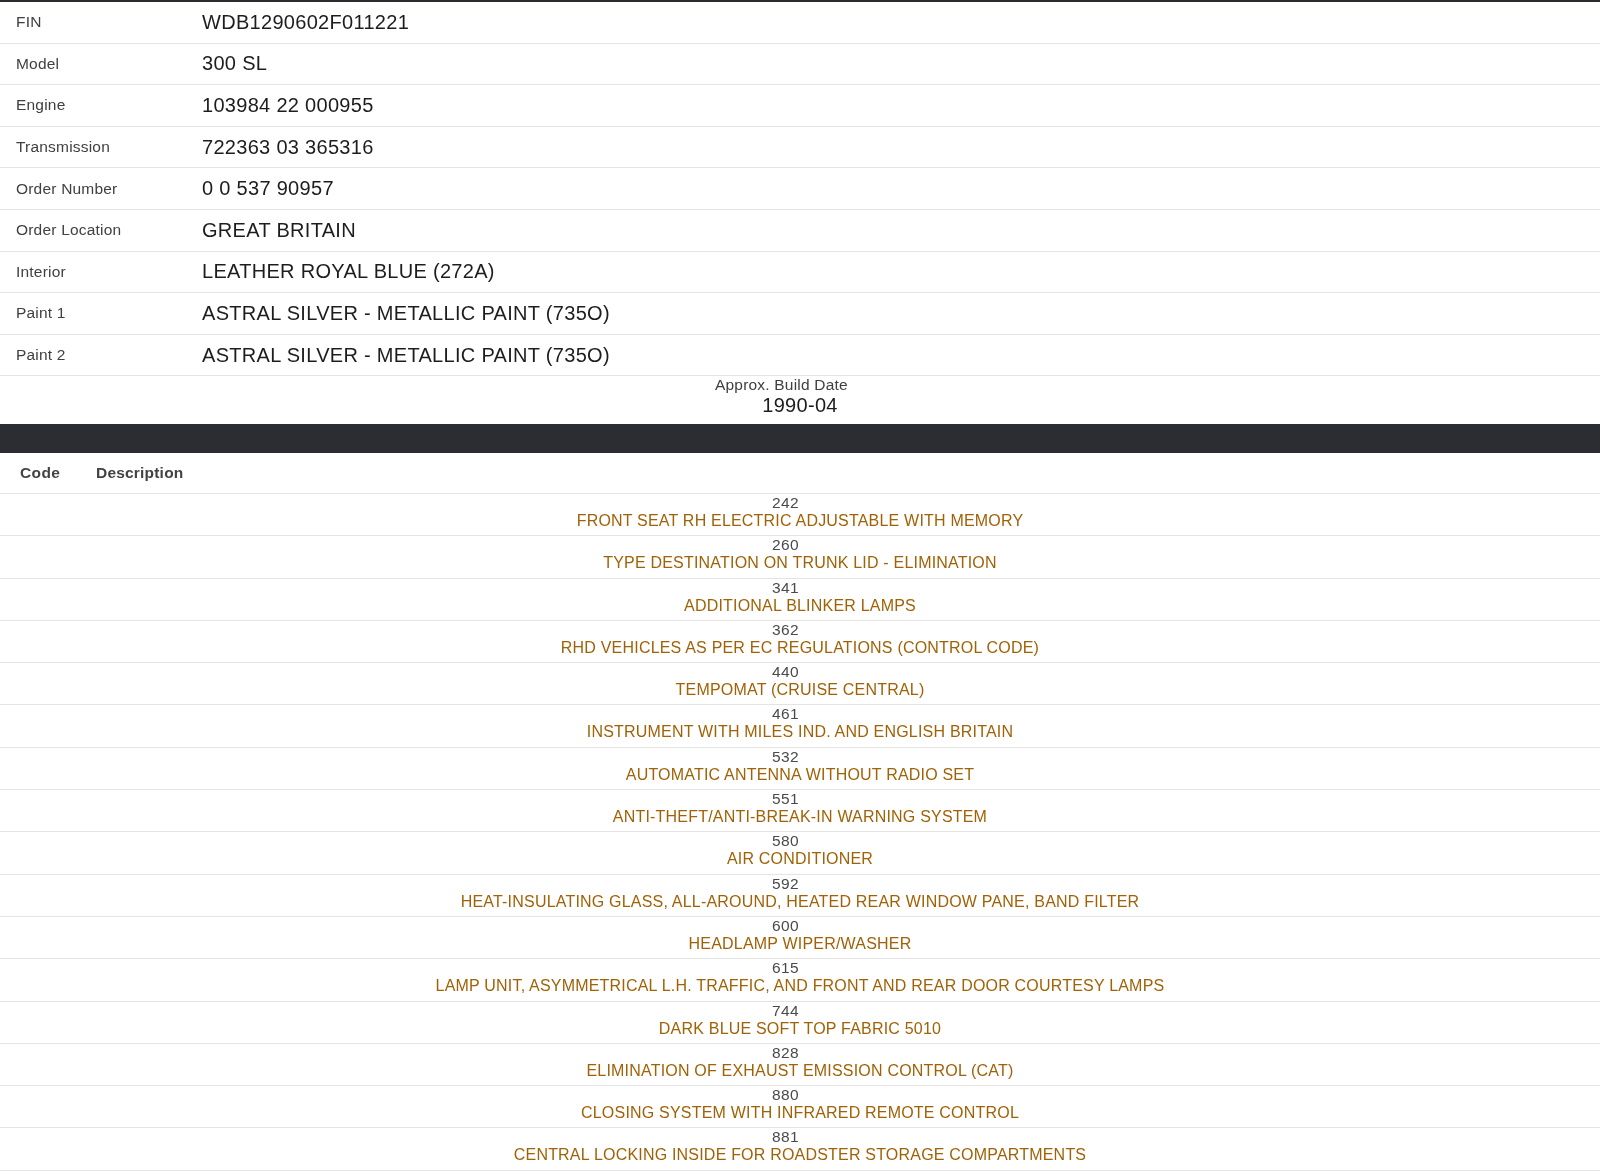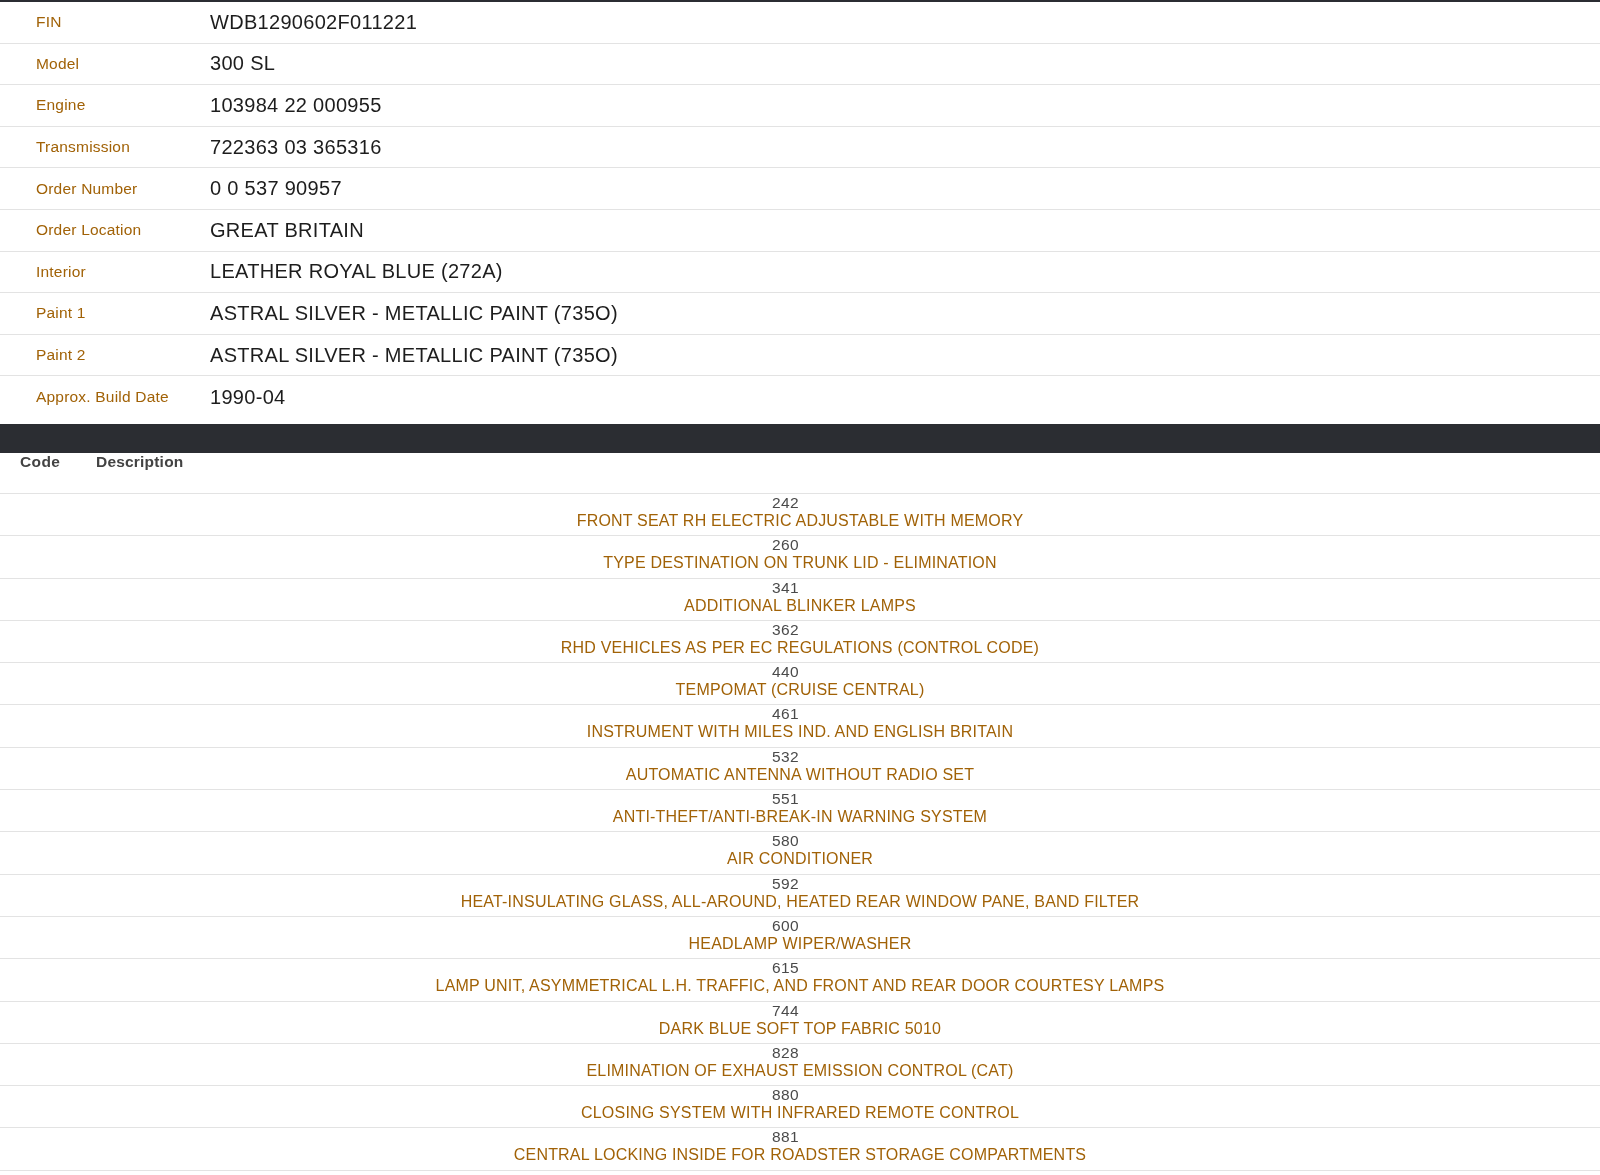--- a/index.html
+++ b/index.html
@@ -15,46 +15,46 @@
   }
   
   .info-table { width: 100%; }
   .info-row {
     display: flex;
     align-items: center;
     height: 41.6px;
     border-bottom: 1px solid #e3e3e3;
     background: #ffffff;
   }
-  .info-row:last-child { border-bottom: none; }
+  .info-row:last-child { border-bottom: none; flex-direction: column; }
   .info-label {
     width: 202px;
-    padding-left: 28px;
+    padding-left: 16px;
     font-size: 15.5px;
-    color: #a16207;
+    color: #404040;
     letter-spacing: 0.2px;
-    margin-left: 8px;
   }
   .info-value {
     flex: 1;
     font-size: 20px;
     color: #1d1d1d;
     letter-spacing: 0.3px;
   }
   
   .dark-bar {
     margin-top: 6px;
     width: 100%;
     height: 29px;
     background: #2b2d32;
   }
   
   .options-table { width: 100%; }
   .options-header {
     display: flex;
+    align-items: center;
     height: 41px;
     border-bottom: 1px solid #e3e3e3;
     background: #ffffff;
   }
   .options-header .col-code,
   .options-header .col-desc {
     font-weight: 700;
     color: #434343;
     font-size: 15.5px;
   }

